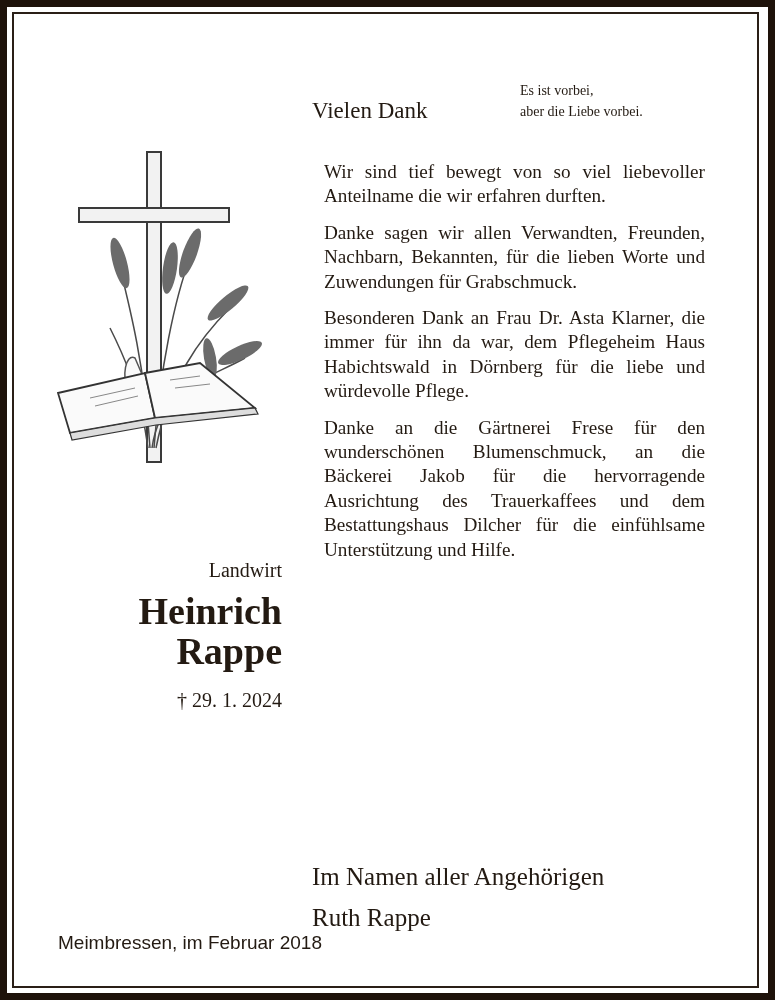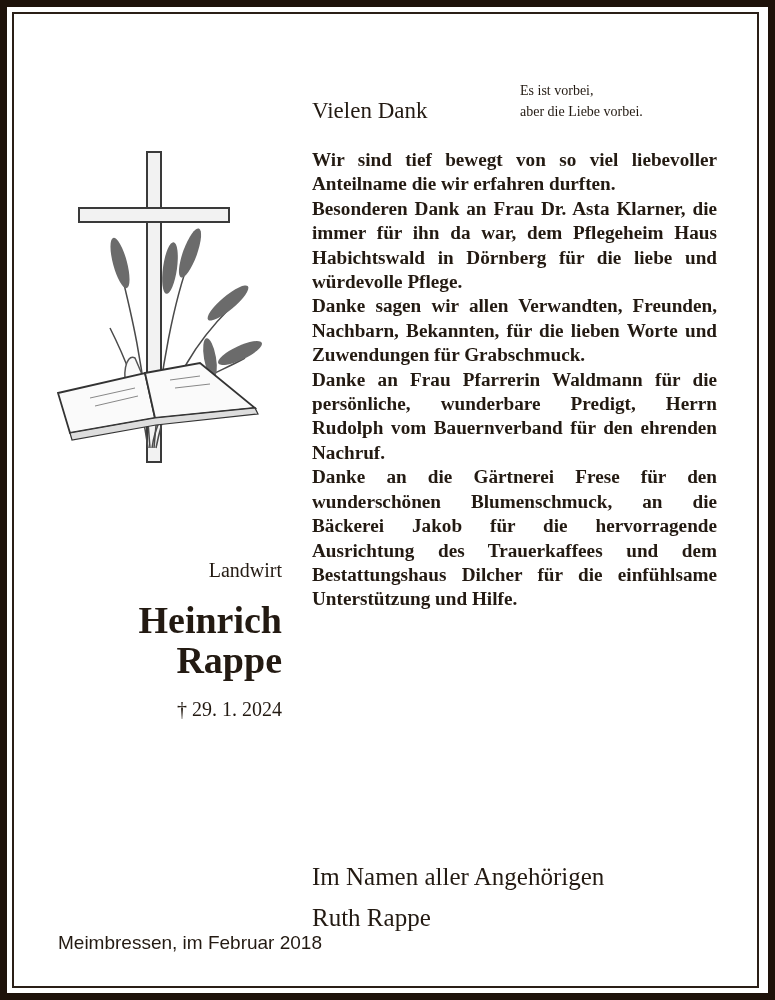--- a/index.html
+++ b/index.html
@@ -8,28 +8,28 @@
   .paper { position:absolute; left:7px; top:7px; width:761px; height:986px; background:#fff; }
   .inner { position:absolute; left:5px; top:5px; width:747px; height:976px;
            border:2px solid #2a1f17; box-sizing:border-box; }
   .motto { position:absolute; left:520px; top:40px; font-family:Liberation Serif, serif;
            font-size:14px; line-height:21px;margin-top:40px; }
   .motto div { white-space:nowrap; }
   .title { position:absolute; left:312px; top:98px; font-family:"Liberation Serif", serif;
            font-size:23px; white-space:nowrap; }
   .body { position:absolute; left:312px; top:148px; width:405px; font-family:"Liberation Serif", serif;
           font-size:19.2px; line-height:24.4px; text-align:justify; hyphens:manual; }
-  .body p { margin:0; text-align:justify; text-align-last:left;font-weight:bold; }
+  .body p { margin:12px; text-align:justify; text-align-last:left; }
   .sign { position:absolute; left:312px; top:856px; font-family:Liberation Serif, serif;
           font-size:25px; line-height:41px; white-space:nowrap; }
   .emblem { position:absolute; left:50px; top:148px; width:212px; height:328px; }
   .deceased { position:absolute; left:40px; top:557px; width:242px; text-align:right;
               font-family:"Liberation Serif", serif; }
   .occupation { font-size:20px; line-height:26px; }
-  .name { font-size:38px; font-weight:bold; line-height:40px; margin-top:17px; }
+  .name { font-size:38px; font-weight:bold; line-height:40px; margin-top:8px; }
   .died { font-size:20px; margin-top:18px; }
   .place { position:absolute; left:58px; top:932px; font-family:Liberation Sans, sans-serif;
            font-size:19px; white-space:nowrap; }
 </style>
 </head>
 <body>
 
 <div class="paper">
   <div class="inner"></div>
 </div>
@@ -88,23 +88,22 @@
   <div class="occupation">Landwirt</div>
   <div class="name">
     <div>Heinrich</div>
     <div>Rappe</div>
   </div>
   <div class="died">† 29. 1. 2024</div>
 </div>
 
 <div class="body">
   <p>Wir sind tief bewegt von so viel liebe­voller Anteilname die wir erfahren durften.</p>
+  <p>Danke sagen wir allen Verwandten, Freunden, Nachbarn, Bekannten, für die lieben Worte und Zuwendungen für Grabschmuck.</p>
   <p>Besonderen Dank an Frau Dr. Asta Klarner, die immer für ihn da war, dem Pflegeheim Haus Habichtswald in Dörnberg für die liebe und würdevolle Pflege.</p>
-  <p>Danke sagen wir allen Verwandten, Freunden, Nachbarn, Bekannten, für die lieben Worte und Zuwendungen für Grabschmuck.</p>
-  <p>Danke an Frau Pfarrerin Waldmann für die persönliche, wunderbare Predigt, Herrn Rudolph vom Bauernverband für den ehrenden Nachruf.</p>
   <p>Danke an die Gärtnerei Frese für den wunderschönen Blumenschmuck, an die Bäckerei Jakob für die hervorra­gende Ausrichtung des Trauerkaffees und dem Bestattungshaus Dilcher für die einfühlsame Unterstützung und Hilfe.</p>
 </div>
 
 <div class="sign">
   <div>Im Namen aller Angehörigen</div>
   <div>Ruth Rappe</div>
 </div>
 
 <div class="place">Meimbressen, im Februar 2018</div>
 

